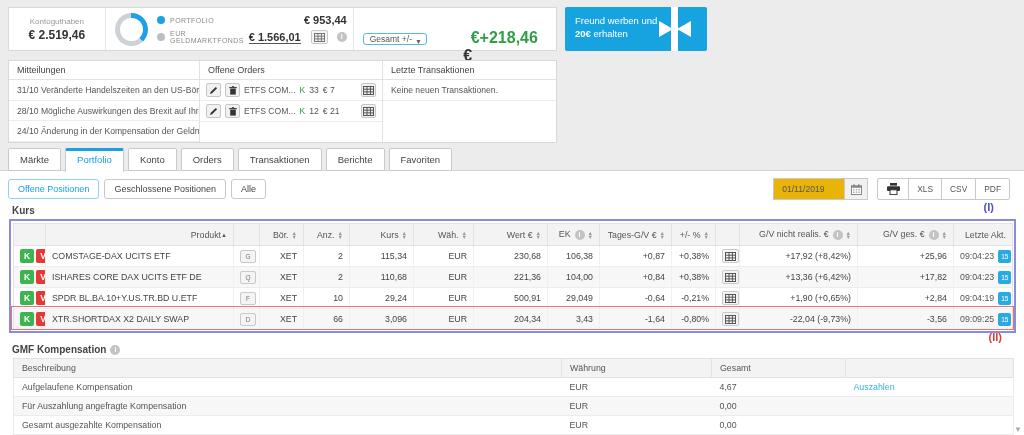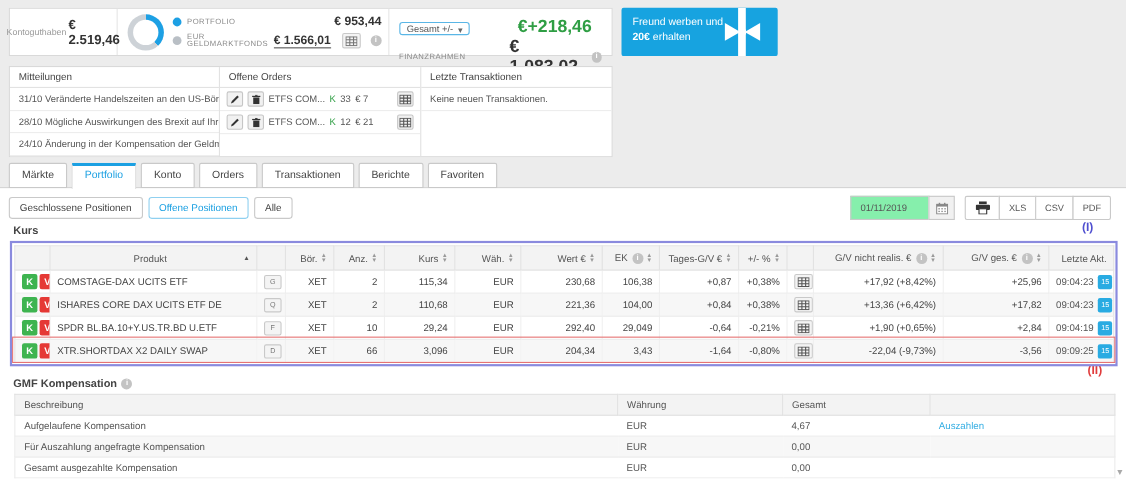--- a/index.html
+++ b/index.html
@@ -7,37 +7,37 @@
   body {
     font-family: "Liberation Sans", sans-serif;
     background:#ffffff; position:relative; overflow:hidden; color:#444;
   }
   .top-bg { position:absolute; left:0; top:0; width:1024px; height:171px;
     background:#ececec; border-bottom:1px solid #d5d5d5; }
 
   
   .card { position:absolute; background:#fff; border:1px solid #d9d9d9; }
   .summary { left:8px; top:7px; width:549px; height:44px; display:flex; align-items:stretch; }
-  .acct { width:98px; border-right:1px solid #e6e6e6; display:flex; flex-direction:row;
+  .acct { width:98px; border-right:1px solid #e6e6e6; display:flex; flex-direction:column;
     align-items:center; justify-content:center; gap:2px; }
   .acct-label { font-size:8px; color:#999; }
   .acct-value { font-size:12px; font-weight:bold; color:#333; }
   .donut-wrap { width:52px; display:flex; align-items:center; justify-content:center; }
   .donut { width:33px; height:33px; border-radius:50%;
     background:conic-gradient(#1da0e4 0 137deg, #cdd2d7 137deg 360deg); position:relative; }
   .donut::after { content:""; position:absolute; inset:5px; border-radius:50%; background:#fff; }
   .legend { width:197px; padding:4px 6px 4px 0; display:flex; flex-direction:column; justify-content:space-around; }
   .legend-row { display:flex; align-items:center; gap:5px; }
   .dot { width:8px; height:8px; border-radius:50%; flex:0 0 auto; }
   .dot-blue { background:#1da0e4; } .dot-gray { background:#b9bfc5; }
   .legend-label { font-size:7px; color:#8a8a8a; letter-spacing:.4px; flex:1; }
   .legend-value { font-size:11px; font-weight:bold; color:#333; white-space:nowrap; }
   .u-line { border-bottom:1px solid #555; }
   .vdiv { width:1px; background:#e6e6e6; }
-  .totals { flex:1; padding:8px 9px; display:flex; flex-direction:column; justify-content:space-around; }
+  .totals { flex:1; padding:20px 9px; display:flex; flex-direction:column; justify-content:space-around; }
   .totals-row { display:flex; align-items:center; }
   .totals-left { width:108px; }
   .select-box { position:relative; width:100px; height:18px; border:1px solid #5ab6e6; border-radius:3px;
     background:#fff; font-size:8.5px; color:#555; line-height:16px; padding:0 14px 0 6px; cursor:pointer; }
   .select-caret { position:absolute; right:4px; top:0; line-height:16px; font-size:7px; color:#666; }
   .tot-label { font-size:7px; color:#8a8a8a; letter-spacing:.4px; }
   .tot-value { font-size:16px; font-weight:bold; color:#333; }
   .green { color:#2f9e44; }
   .info { display:inline-block; width:10px; height:10px; border-radius:50%; background:#c3c3c3;
     color:#fff; font-size:7px; line-height:10px; text-align:center; font-weight:bold;
@@ -74,21 +74,21 @@
   .tab.active { color:#1ba0e2; border-top:3px solid #1ba0e2; padding-top:3px; padding-bottom:7px;
     margin-bottom:-1px; border-bottom:none; }
 
   
   .filters { position:absolute; left:8px; top:179px; display:flex; gap:5px; }
   .filter-btn { background:#fff; border:1px solid #c9c9c9; border-radius:3px; padding:4px 9px;
     font-size:9px; color:#444; cursor:pointer; }
   .filter-btn.active { border-color:#8fd0f0; color:#1ba0e2; }
   .toolbar { position:absolute; right:14px; top:178px; display:flex; gap:9px; align-items:center; }
   .date-group { display:flex; }
-  .date-input { width:72px; height:22px; border:1px solid #c9c9c9; background:#86efac; font-size:8.6px;
+  .date-input { width:72px; height:22px; border:1px solid #c9c9c9; background:#eab308; font-size:8.6px;
     color:#555; line-height:20px; padding-left:8px; }
   .cal-btn { width:24px; height:22px; background:#f1f1f1; border:1px solid #c9c9c9; margin-left:-1px;
     display:flex; align-items:center; justify-content:center; cursor:pointer; }
   .export-group { display:flex; }
   .exp-btn { height:22px; min-width:32px; padding:0 8px; background:#fff; border:1px solid #c9c9c9;
     margin-left:-1px; font-size:8.4px; color:#555; line-height:20px; text-align:center; cursor:pointer;
     display:flex; align-items:center; justify-content:center; }
   .exp-btn:first-child { border-radius:2px 0 0 2px; margin-left:0; }
   .exp-btn:last-child { border-radius:0 2px 2px 0; }
 
@@ -99,21 +99,21 @@
     border:2px solid #8a8ade; z-index:5; pointer-events:none; }
   .red-box { position:absolute; left:11px; top:306px; width:1003px; height:24px;
     border:1.5px solid #e57373; z-index:6; pointer-events:none; }
 
   
   .section-title { position:absolute; left:12px; top:205px; font-size:10px; font-weight:bold; color:#444; }
   table { border-collapse:collapse; table-layout:fixed; }
   .etf-table { position:absolute; left:13px; top:223px; width:999px; font-size:8.8px; }
   .etf-table th { background:#f3f3f3; color:#555; font-weight:normal; height:22px; padding:0 6px;
     border:1px solid #e2e2e2; text-align:right; white-space:nowrap; cursor:pointer; }
-  .etf-table th.th-prod { text-align:center;margin-top:48px; }
+  .etf-table th.th-prod { text-align:right;margin-top:48px; }
   .etf-table td { height:21px; padding:0 6px; border-bottom:1px solid #ececec; border-right:1px solid #f0f0f0;
     text-align:right; white-space:nowrap; overflow:hidden; color:#444; }
   .etf-table td:first-child, .etf-table th:first-child { border-left:1px solid #e2e2e2; }
   .etf-table td:last-child { border-right:1px solid #e2e2e2; }
   .etf-table tr.even td { background:#f7f7f7; }
   .td-left { text-align:left !important; }
   .td-center { text-align:center !important; }
   .sort { display:inline-flex; flex-direction:column; margin-left:3px; vertical-align:middle;
     font-size:5.5px; line-height:4px; color:#9a9a9a; }
   .asc { font-size:6px; color:#555; float:right; margin-top:2px; }
@@ -278,22 +278,22 @@
   <div class="tab">Märkte</div>
   <div class="tab active">Portfolio</div>
   <div class="tab">Konto</div>
   <div class="tab">Orders</div>
   <div class="tab">Transaktionen</div>
   <div class="tab">Berichte</div>
   <div class="tab">Favoriten</div>
 </div>
 
 <div class="filters">
+  <div class="filter-btn active">Offene Positionen</div>
   <div class="filter-btn">Geschlossene Positionen</div>
-  <div class="filter-btn active">Offene Positionen</div>
   <div class="filter-btn">Alle</div>
 </div>
 
 <div class="toolbar">
   <div class="date-group">
     <div class="date-input">01/11/2019</div>
     <div class="cal-btn">
       <svg width="11" height="11" viewBox="0 0 11 11">
           <rect x="0.5" y="1.8" width="10" height="8.7" fill="#fff" stroke="#888"></rect>
           <rect x="0.5" y="1.8" width="10" height="2" fill="#888"></rect>
@@ -449,21 +449,21 @@
       <td><span class="time">09:04:23</span><span class="delay">15</span></td>
     </tr>
     <tr>
       <td class="td-left"><span class="kv kv-k">K</span><span class="kv kv-v">V</span></td>
       <td class="td-left">SPDR BL.BA.10+Y.US.TR.BD U.ETF</td>
       <td class="td-center"><span class="doc-badge">F</span></td>
       <td>XET</td>
       <td>10</td>
       <td>29,24</td>
       <td>EUR</td>
-      <td>292,40</td>
+      <td>500,91</td>
       <td>29,049</td>
       <td class="neg">-0,64</td>
       <td class="neg">-0,21%</td>
       <td class="td-center"><span class="grid-btn" style="margin-left:0">
             <svg width="11" height="9" viewBox="0 0 11 9">
               <rect x="0.5" y="0.5" width="10" height="8" fill="none" stroke="#555"></rect>
               <line x1="0.5" y1="3.2" x2="10.5" y2="3.2" stroke="#555"></line>
               <line x1="0.5" y1="5.9" x2="10.5" y2="5.9" stroke="#555"></line>
               <line x1="4" y1="0.5" x2="4" y2="8.5" stroke="#555"></line>
               <line x1="7.4" y1="0.5" x2="7.4" y2="8.5" stroke="#555"></line>

